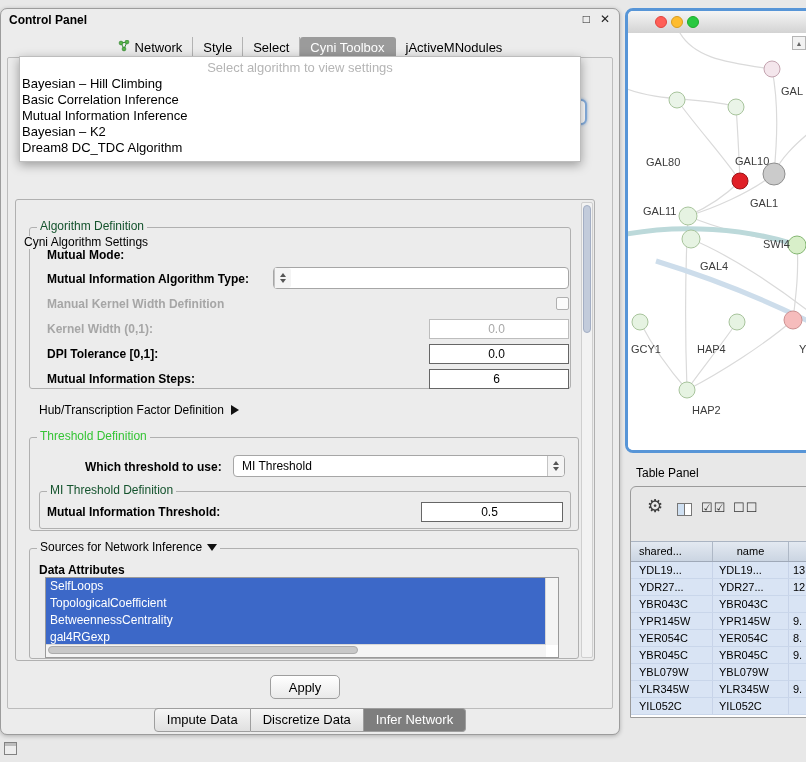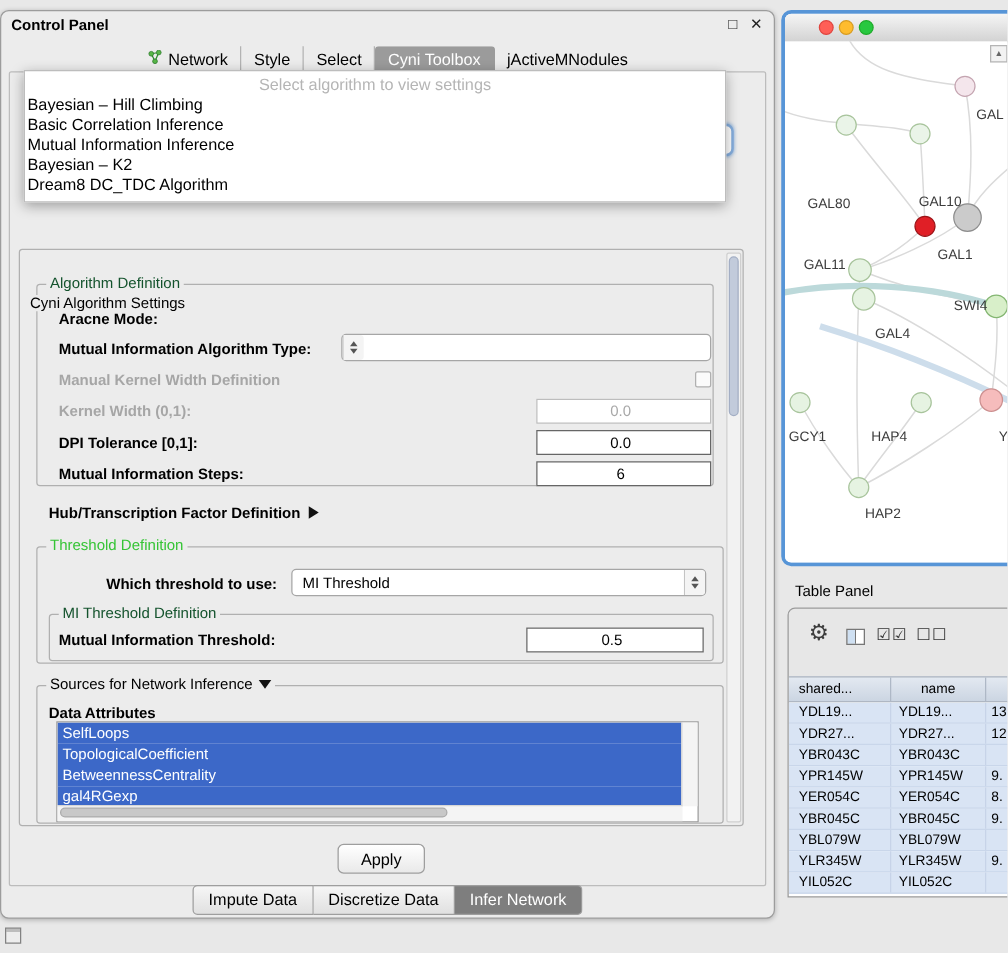--- a/index.html
+++ b/index.html
@@ -41,21 +41,21 @@
   .spin i{width:0;height:0;border-left:3.5px solid transparent;border-right:3.5px solid transparent;display:block;}
   .spin .up{border-bottom:4px solid #555;}
   .spin .dn{border-top:4px solid #555;}
 
   .input{position:absolute;height:20px;background:#fff;border:1px solid #666;font-size:12px;box-sizing:border-box;
     display:flex;align-items:center;justify-content:center;padding-right:5px;}
   .input.dis{border-color:#bdbdbd;color:#a8a8a8;}
 
   .checkbox{position:absolute;width:13px;height:13px;border:1px solid #b0b0b0;background:#fbfbfb;border-radius:2px;box-sizing:border-box;}
 
-  .hub{position:absolute;left:38px;top:394px;font-size:12px;font-weight:bold;display:flex;align-items:center;gap:7px;}
+  .hub{position:absolute;left:38px;top:394px;font-size:12px;font-weight:normal;display:flex;align-items:center;gap:7px;}
   .tri-right{width:0;height:0;border-top:5px solid transparent;border-bottom:5px solid transparent;border-left:8px solid #111;display:inline-block;}
   .tri-down{width:0;height:0;border-left:5px solid transparent;border-right:5px solid transparent;border-top:7px solid #111;display:inline-block;}
 
   .vscroll{position:absolute;left:580px;top:193px;width:12px;height:456px;background:#f2f2f2;
     border:1px solid #cfcfcf;border-radius:2px;box-sizing:border-box;}
   .vscroll .thumb{position:absolute;left:1px;top:2px;width:8px;height:128px;background:#c2cbdb;
     border:1px solid #a3aec4;border-radius:5px;box-sizing:border-box;}
 
   .listbox{position:absolute;left:44px;top:568px;width:514px;height:81px;background:#fff;border:1px solid #9a9a9a;box-sizing:border-box;}
   .listbox .rows{position:absolute;left:0;top:0;right:12px;bottom:12px;overflow:hidden;}
@@ -177,21 +177,21 @@
     <span class="legend" style="left:20px;top:183px;margin-top:44px;">Cyni Algorithm Settings</span>
     <div class="group" style="left:14px;top:190px;width:580px;height:462px;"></div>
 
     <div class="vscroll">
       <div class="thumb"></div>
     </div>
 
     <span class="legend blue" style="left:36px;top:211px;">Algorithm Definition</span>
     <div class="group" style="left:28px;top:218px;width:542px;height:162px;"></div>
 
-    <span class="lbl" style="left:46px;top:239px;">Aracne Mode:</span>
+    <span class="lbl" style="left:46px;top:239px;">Mutual Mode:</span>
 
     <span class="lbl" style="left:46px;top:263px;">Mutual Information Algorithm Type:</span>
     <div class="combo" style="left:272px;top:258px;width:296px;">
       <span class="spin">
           <i class="up"></i>
           <i class="dn"></i>
         </span>
     </div>
 
     <span class="lbl dis" style="left:46px;top:288px;">Manual Kernel Width Definition</span>

